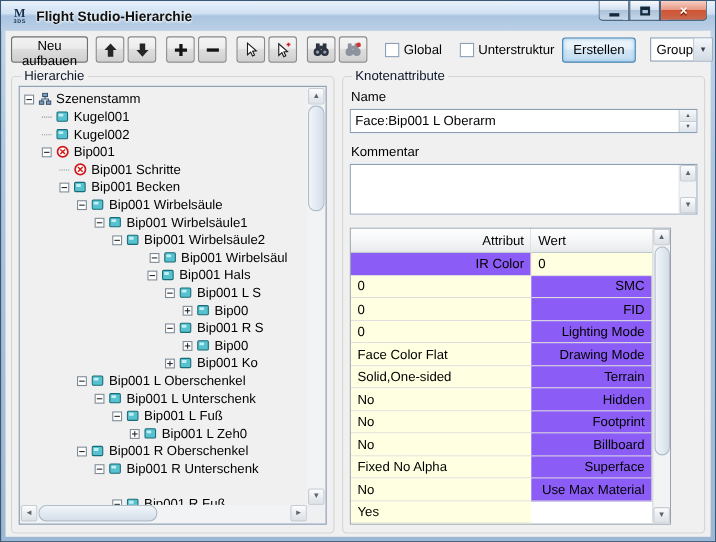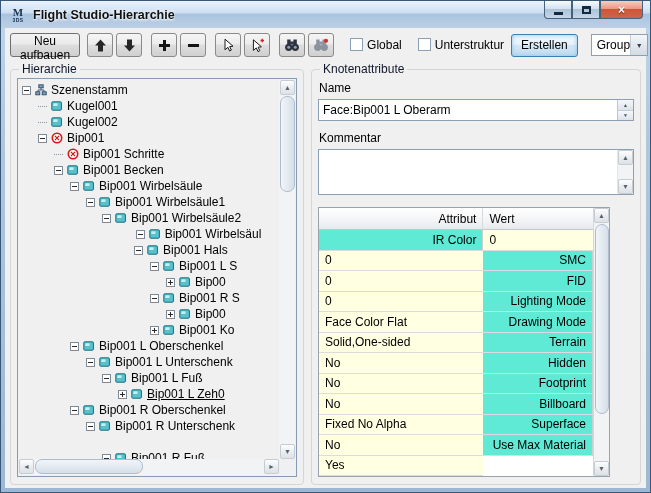--- a/index.html
+++ b/index.html
@@ -63,21 +63,21 @@
     box-shadow:inset 0 0 4px #8cc4ea;
     background:linear-gradient(180deg,#f0f7fc 0%,#e6f1fa 45%,#d2e6f5 50%,#c3dcf0 100%);
   }
   .tool {
     width:26px; height:24px; padding:0; border:1px solid #8a8a8a; border-radius:3px;
     display:flex; align-items:center; justify-content:center;
     background:linear-gradient(180deg,#f5f5f5 0%,#ececec 45%,#dedede 50%,#d0d0d0 100%);
   }
   .tool.grp { margin-left:6px; }
   .ticon { display:flex; align-items:center; justify-content:center; }
-  .check { display:flex; align-items:flex-start; gap:4px; margin-left:9px; }
+  .check { display:flex; align-items:flex-end; gap:4px; margin-left:9px; }
   .cb { width:13px; height:13px; background:#fff; border:1px solid #8ba0b5; flex:none; }
   .combo {
     width:88px; height:22px; margin-left:6px; border:1px solid #8ba0b5; background:#fff;
     display:flex; align-items:stretch;
   }
   .combo-text { flex:1; display:flex; align-items:center; padding-left:5px; overflow:hidden; }
   .combo-btn {
     width:17px; border-left:1px solid #c4cdd6; display:flex; align-items:center; justify-content:center;
     font-size:7px; color:#39424c;
     background:linear-gradient(180deg,#f4f7fa 0%,#e2e8ef 50%,#d3dbe4 100%);
@@ -165,21 +165,21 @@
     background:linear-gradient(180deg,#ffffff 0%,#f3f4f6 60%,#e7e9ec 100%);
     border-bottom:1px solid #c3c8cd; border-right:1px solid #d8dbde;
     overflow:hidden; white-space:nowrap;
   }
   .hcell.attr { justify-content:flex-end; }
   .cell {
     display:flex; align-items:center; padding:0 6px;
     border-bottom:1px solid #dcdcdc; border-right:1px solid #cfcfcf;
     overflow:hidden; white-space:nowrap;
   }
-  .cell.attr { justify-content:flex-end; background:#5eead4; }
+  .cell.attr { justify-content:flex-end; background:#8b5cf6; }
   .cell.val { background:#ffffe1; border-right:none; }
   .hcell.val { border-right:none; }
   .table-sb { position:relative; width:16px; flex:none; background:#f2f3f5; border-left:1px solid #d4d7da; }
   .table-sb .up { top:0; right:0; }
   .table-sb .down { bottom:0; right:0; }
   .table-sb .sb-thumb { top:16px; right:0; width:14px; height:190px; }
 </style>
 </head>
 <body>
 
@@ -488,21 +488,21 @@
               <div class="tree-row" style="padding-left: 82px;">
                 <span class="exp"></span>
                 <span class="tree-icon">
                   <svg width="12" height="12" viewBox="0 0 12 12">
                     <rect x="0.8" y="1.8" width="9.6" height="8.4" rx="1" fill="#57c2cf" stroke="#1b6b78"></rect>
                     <rect x="2.3" y="3.3" width="4.2" height="2.6" rx="0.5" fill="#c2eff3"></rect>
                   </svg>
                 </span>
                 <span class="tree-label">Bip001 L Fuß</span>
               </div>
-              <div class="tree-row" style="padding-left: 98px; text-decoration: underline;">
+              <div class="tree-row" style="padding-left: 98px;">
                 <span class="exp plus"></span>
                 <span class="tree-icon">
                   <svg width="12" height="12" viewBox="0 0 12 12">
                     <rect x="0.8" y="1.8" width="9.6" height="8.4" rx="1" fill="#57c2cf" stroke="#1b6b78"></rect>
                     <rect x="2.3" y="3.3" width="4.2" height="2.6" rx="0.5" fill="#c2eff3"></rect>
                   </svg>
                 </span>
                 <span class="tree-label">Bip001 L Zeh0</span>
               </div>
               <div class="tree-row" style="padding-left: 50px;">

